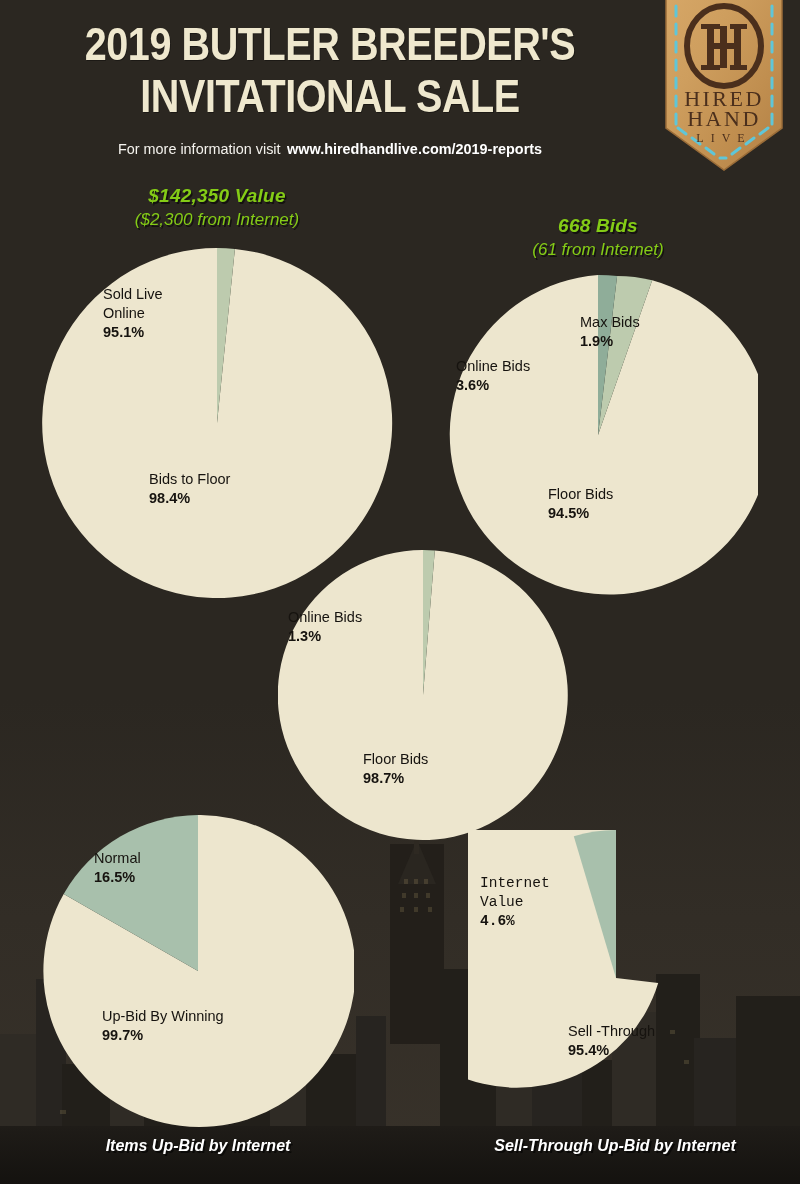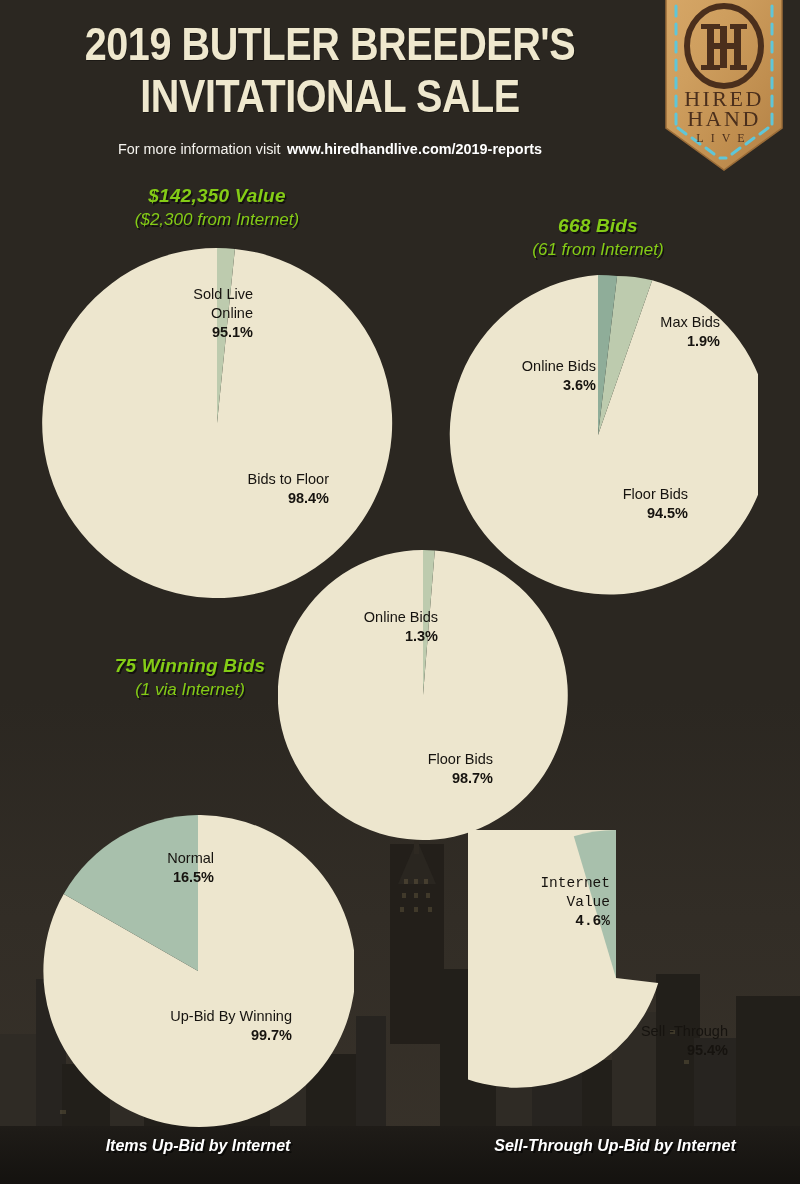--- a/index.html
+++ b/index.html
@@ -116,21 +116,21 @@
     right: 12px; top: 0;
     width: 128px; height: 182px;
   }
 
   
   .pie-wrap { position: absolute; }
   .pie { position: absolute; left: 0; top: 0; }
   .pie-label {
     position: absolute;
     color: #16130f;
-    text-align: right;
+    text-align: left;
     line-height: 19px;
     white-space: nowrap;
     pointer-events: none;
   }
   .pie-label .nm { display: block; font-size: 14.5px; font-weight: normal; }
   .pie-label .pc { display: block; font-size: 14.5px; font-weight: bold; }
 
   .group-head {
     position: absolute;
     text-align: center;
@@ -326,24 +326,20 @@
     <div class="pie-label" style="left:18px; top:82px; width:140px;">
       <span class="nm">Online Bids</span>
       <span class="pc">3.6%</span>
     </div>
     <div class="pie-label" style="left:110px; top:210px; width:140px;">
       <span class="nm">Floor Bids</span>
       <span class="pc">94.5%</span>
     </div>
   </div>
 
-  <div class="group-head" style="left:60px; top:655px; width:260px;">
-    <span class="gh-main">75 Winning Bids</span>
-    <span class="gh-sub">(1 via Internet)</span>
-  </div>
 
   <div class="pie-wrap" style="left:278px; top:550px; width:290px; height:290px;">
     <svg class="pie" width="290" height="290" viewBox="0 0 290 290">
 
       <path d="M145,145 L156.8,0.5 A145,145 0 1 1 145,0 Z" fill="#EDE6CE"></path>
 
       <path d="M145,145 L145,0 A145,145 0 0 1 156.8,0.5 Z" fill="#BDCBAE"></path>
     </svg>
     <div class="pie-label" style="left:10px; top:58px; width:150px;">
       <span class="nm">Online Bids</span>

